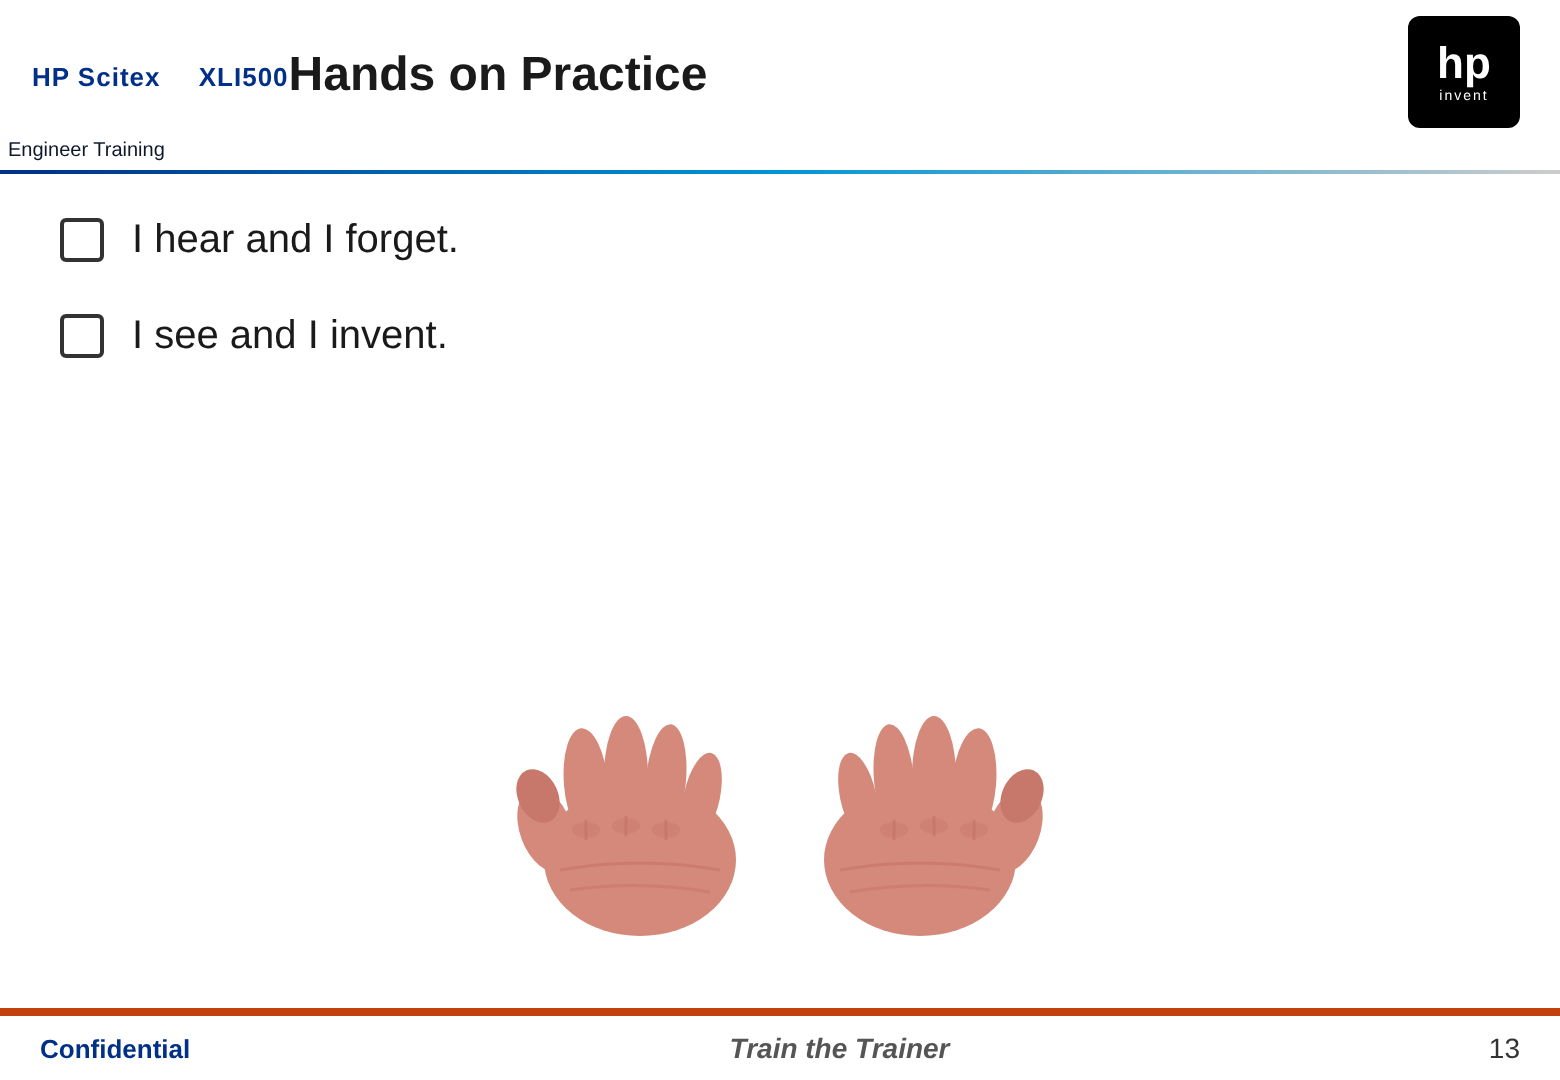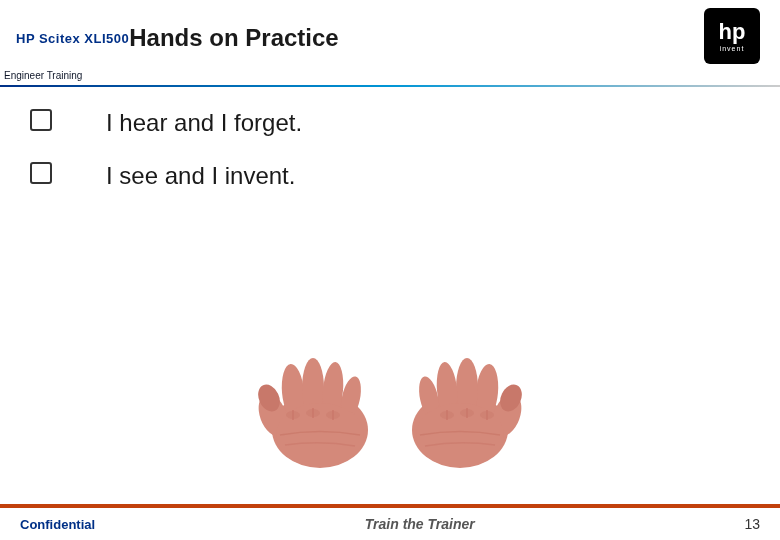--- a/index.html
+++ b/index.html
@@ -30,20 +30,21 @@
 
     #hp-scitex-logo {
       font-size: 13px;
       font-weight: bold;
       color: #003087;
       letter-spacing: 0.5px;
     }
 
     #hp-scitex-logo span.xl {
       color: #003087;
+      margin-left: 15px;
     }
 
     #page-title-area {
       flex: 1;
       text-align: left;
     }
 
     #page-title {
       font-size: 24px;
       font-weight: bold;
@@ -114,23 +115,22 @@
       height: 22px;
       border: 2px solid #333;
       border-radius: 3px;
       margin-right: 14px;
       margin-top: 2px;
       flex-shrink: 0;
       background: white;
     }
 
     .bullet-text {
-      font-size: 24px;
+      font-size: 20px;
       line-height: 1.3;
-      margin-left: 40px;
     }
 
     
     #hands-area {
       position: absolute;
       bottom: 50px;
       left: 50%;
       transform: translateX(-50%);
       width: 300px;
       height: 180px;

